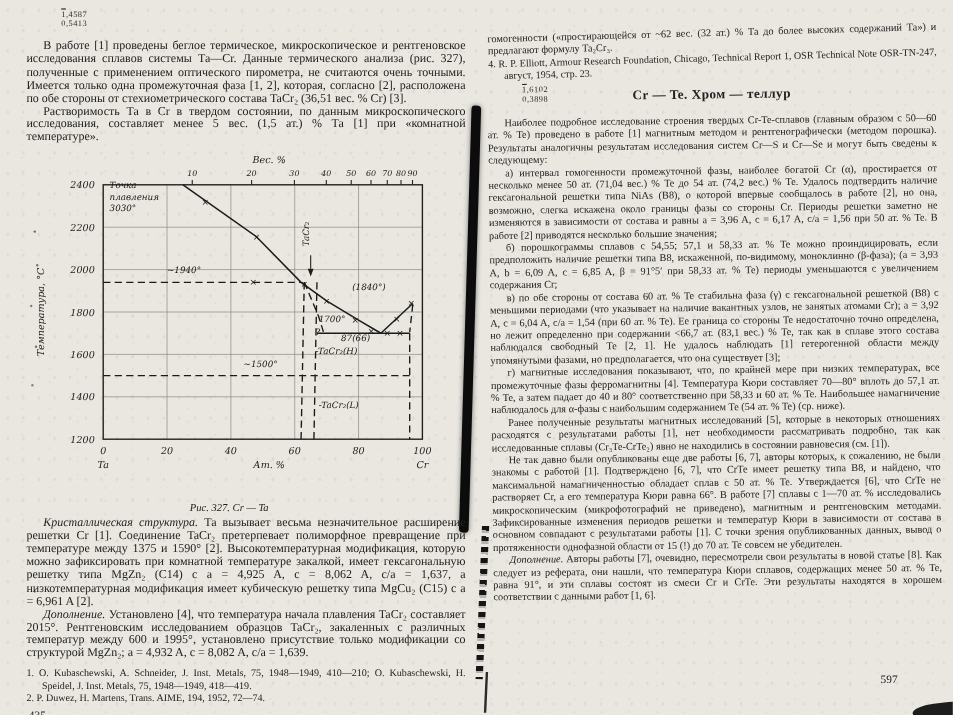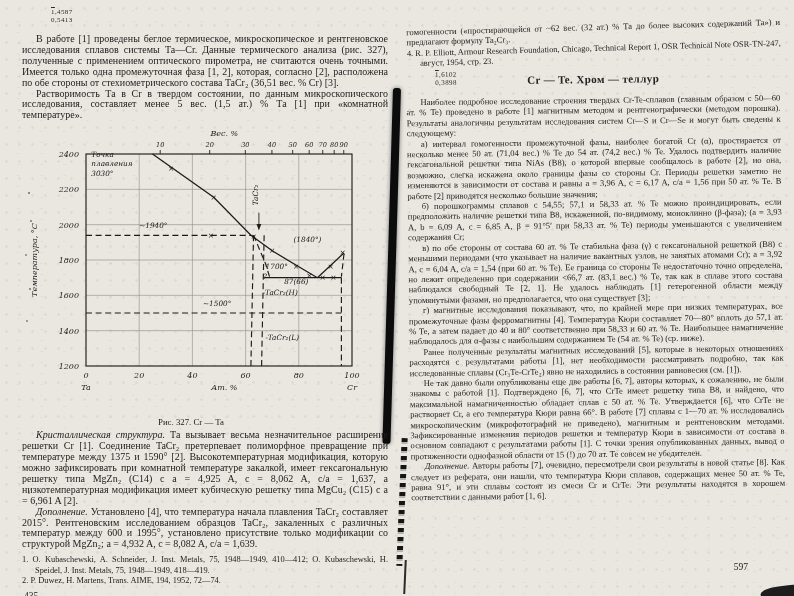--- a/index.html
+++ b/index.html
@@ -26,21 +26,21 @@
   .jp{margin:0;text-align:justify;text-indent:14px;font-size:10px;line-height:10.9px;}
   .right-page .jp{font-size:8.6px;line-height:10.4px;}
   .noindent{text-indent:0;}
   .lead{font-style:italic;}
   .refs{margin-top:5px;}
   .refs p{margin:0;font-size:8.4px;line-height:10.4px;text-align:justify;
           padding-left:13px;text-indent:-13px;}
   .pagenum{font-size:9.5px;margin-top:5px;margin-left:2px;}
   .pagenum-right{position:absolute;right:32px;top:540px;font-size:9.5px;}
   .figure{margin:5px 0 3px 2px;}
-  .figure-caption{text-align:center;font-size:8.8px;margin-top:1px;padding-right:30px;}
+  .figure-caption{text-align:center;font-size:8.8px;margin-top:1px;padding-right:30px;font-style:italic;}
   .topblock{transform:rotate(-1.6deg);transform-origin:50% 0;}
   .mainblock{transform:rotate(-0.7deg);transform-origin:50% 0;margin-top:4px;}
   .ref4{margin-top:1px;}
   
   .grid{stroke:#85837c;stroke-width:.55;}
   .frame{fill:none;stroke:#1f1f1f;stroke-width:1.15;}
   .ln{fill:none;stroke:#1b1b1b;stroke-width:1.25;}
   .dash{stroke-dasharray:6 3.6;stroke-width:1.15;}
   .axisline{stroke:#1f1f1f;stroke-width:.9;}
   .tick{font:italic 8px "DejaVu Serif",serif;fill:#1d1d1d;}
@@ -162,21 +162,21 @@
           <line class="axisline" x1="234.9" y1="86.65333333333334" x2="234.9" y2="97.96000000000001"></line>
           <polygon fill="#1d1d1d" points="234.9,104.46000000000001 232.5,97.96000000000001 237.3,97.96000000000001"></polygon>
         </svg></div>
     <div class="figure-caption">Рис. 327. Cr — Ta</div>
   </div>
 
   <p class="jp"><span class="lead">Кристаллическая структура.</span><span> Та вызывает весьма незначительное расширение решетки Cr [1]. Соединение TaCr₂ претерпевает полиморфное превращение при температуре между 1375 и 1590° [2]. Высокотемпературная модификация, которую можно зафиксировать при комнатной температуре закалкой, имеет гексагональную решетку типа MgZn₂ (C14) с a = 4,925 A, c = 8,062 A, c/a = 1,637, а низкотемпературная модификация имеет кубическую решетку типа MgCu₂ (C15) с a = 6,961 A [2].</span></p>
   <p class="jp"><span class="lead">Дополнение.</span><span> Установлено [4], что температура начала плавления TaCr₂ составляет 2015°. Рентгеновским исследованием образцов TaCr₂, закаленных с различных температур между 600 и 1995°, установлено присутствие только модификации со структурой MgZn₂; a = 4,932 A, c = 8,082 A, c/a = 1,639.</span></p>
 
   <div class="refs">
-    <p>1. O. Kubaschewski, A. Schneider, J. Inst. Metals, 75, 1948—1949, 410—412; O. Kubaschewski, H. Speidel, J. Inst. Metals, 75, 1948—1949, 418—419.</p>
+    <p>1. O. Kubaschewski, A. Schneider, J. Inst. Metals, 75, 1948—1949, 410—210; O. Kubaschewski, H. Speidel, J. Inst. Metals, 75, 1948—1949, 418—419.</p>
     <p>2. P. Duwez, H. Martens, Trans. AIME, 194, 1952, 72—74.</p>
   </div>
 
   <div class="pagenum">435</div>
 </div>
 
 <div class="page right-page">
   <div class="topblock">
     <p class="jp noindent">гомогенности («простирающейся от ~62 вес. (32 ат.) % Та до более высоких содержаний Та») и предлагают формулу Ta₂Cr₃.</p>
     <div class="refs ref4">

